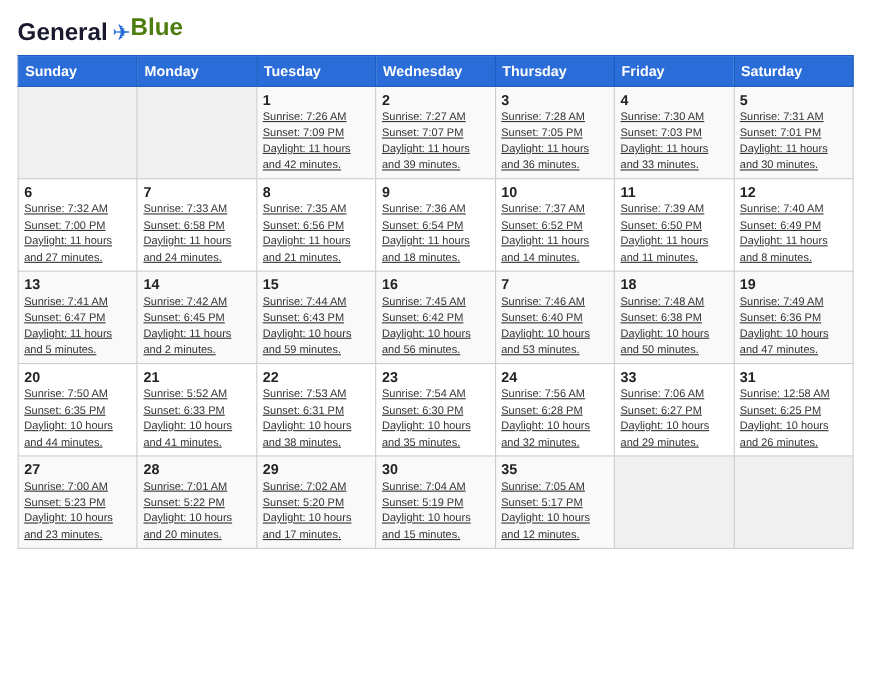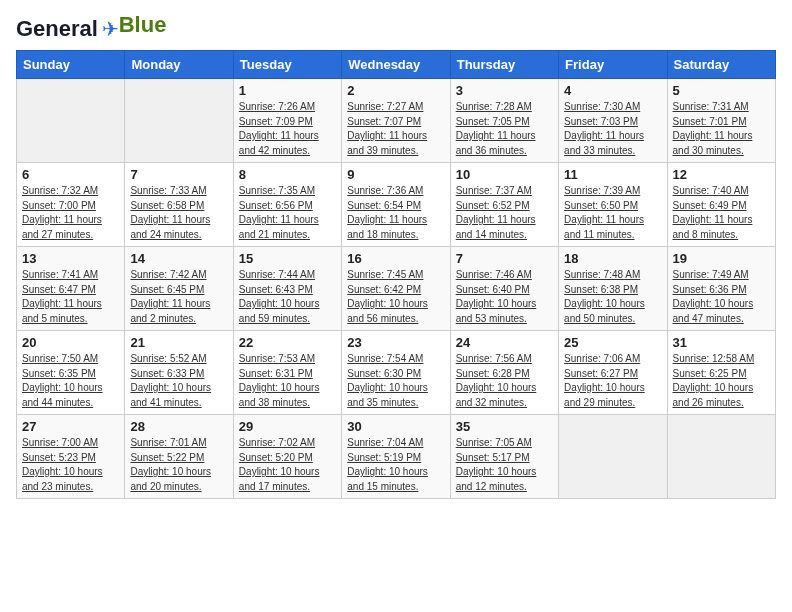--- a/index.html
+++ b/index.html
@@ -262,21 +262,21 @@
 Sunset: 6:30 PM
 Daylight: 10 hours and 35 minutes.</div>
         </td>
         <td>
           <span class="day-number">24</span>
           <div class="day-info">Sunrise: 7:56 AM
 Sunset: 6:28 PM
 Daylight: 10 hours and 32 minutes.</div>
         </td>
         <td>
-          <span class="day-number">25</span>
+          <span class="day-number">33</span>
           <div class="day-info">Sunrise: 7:06 AM
 Sunset: 6:27 PM
 Daylight: 10 hours and 29 minutes.</div>
         </td>
         <td>
           <span class="day-number">31</span>
           <div class="day-info">Sunrise: 12:58 AM
 Sunset: 6:25 PM
 Daylight: 10 hours and 26 minutes.</div>
         </td>

